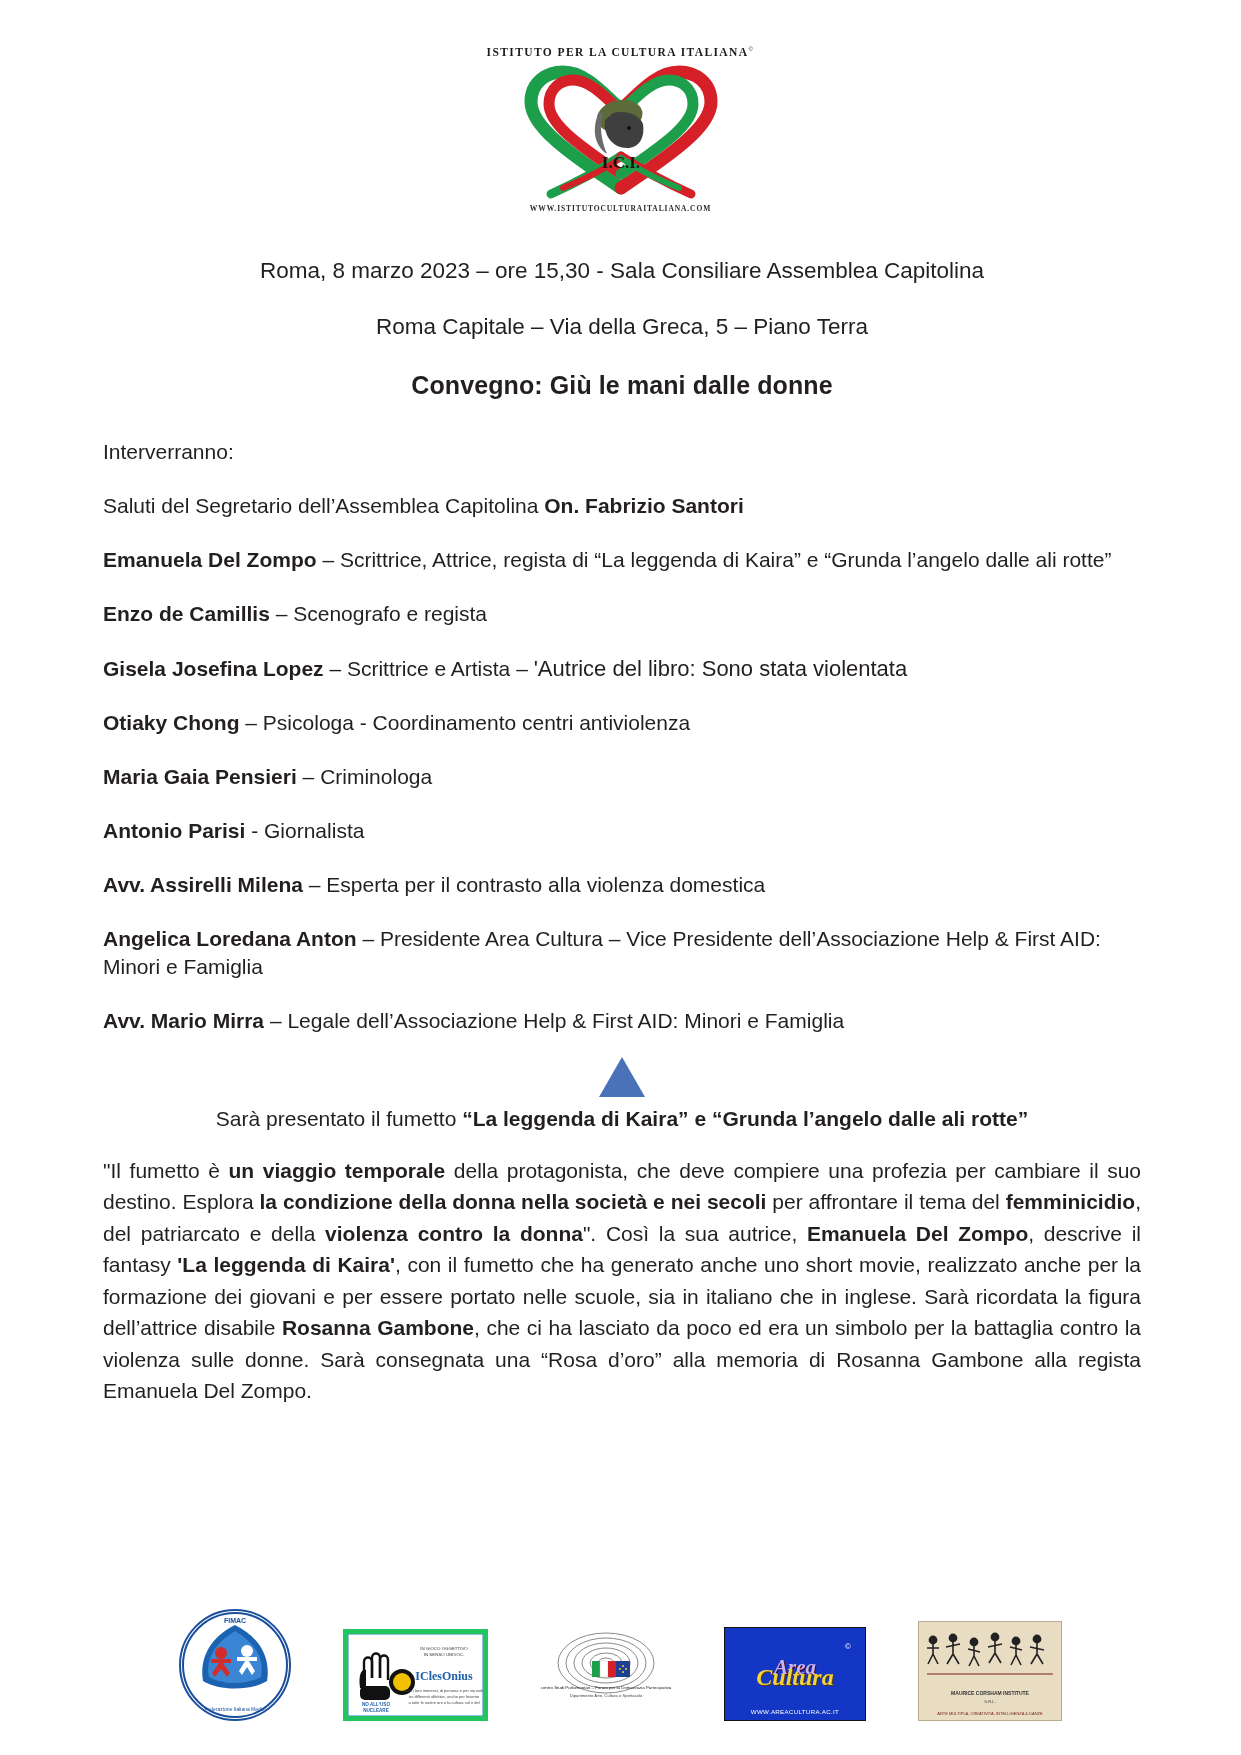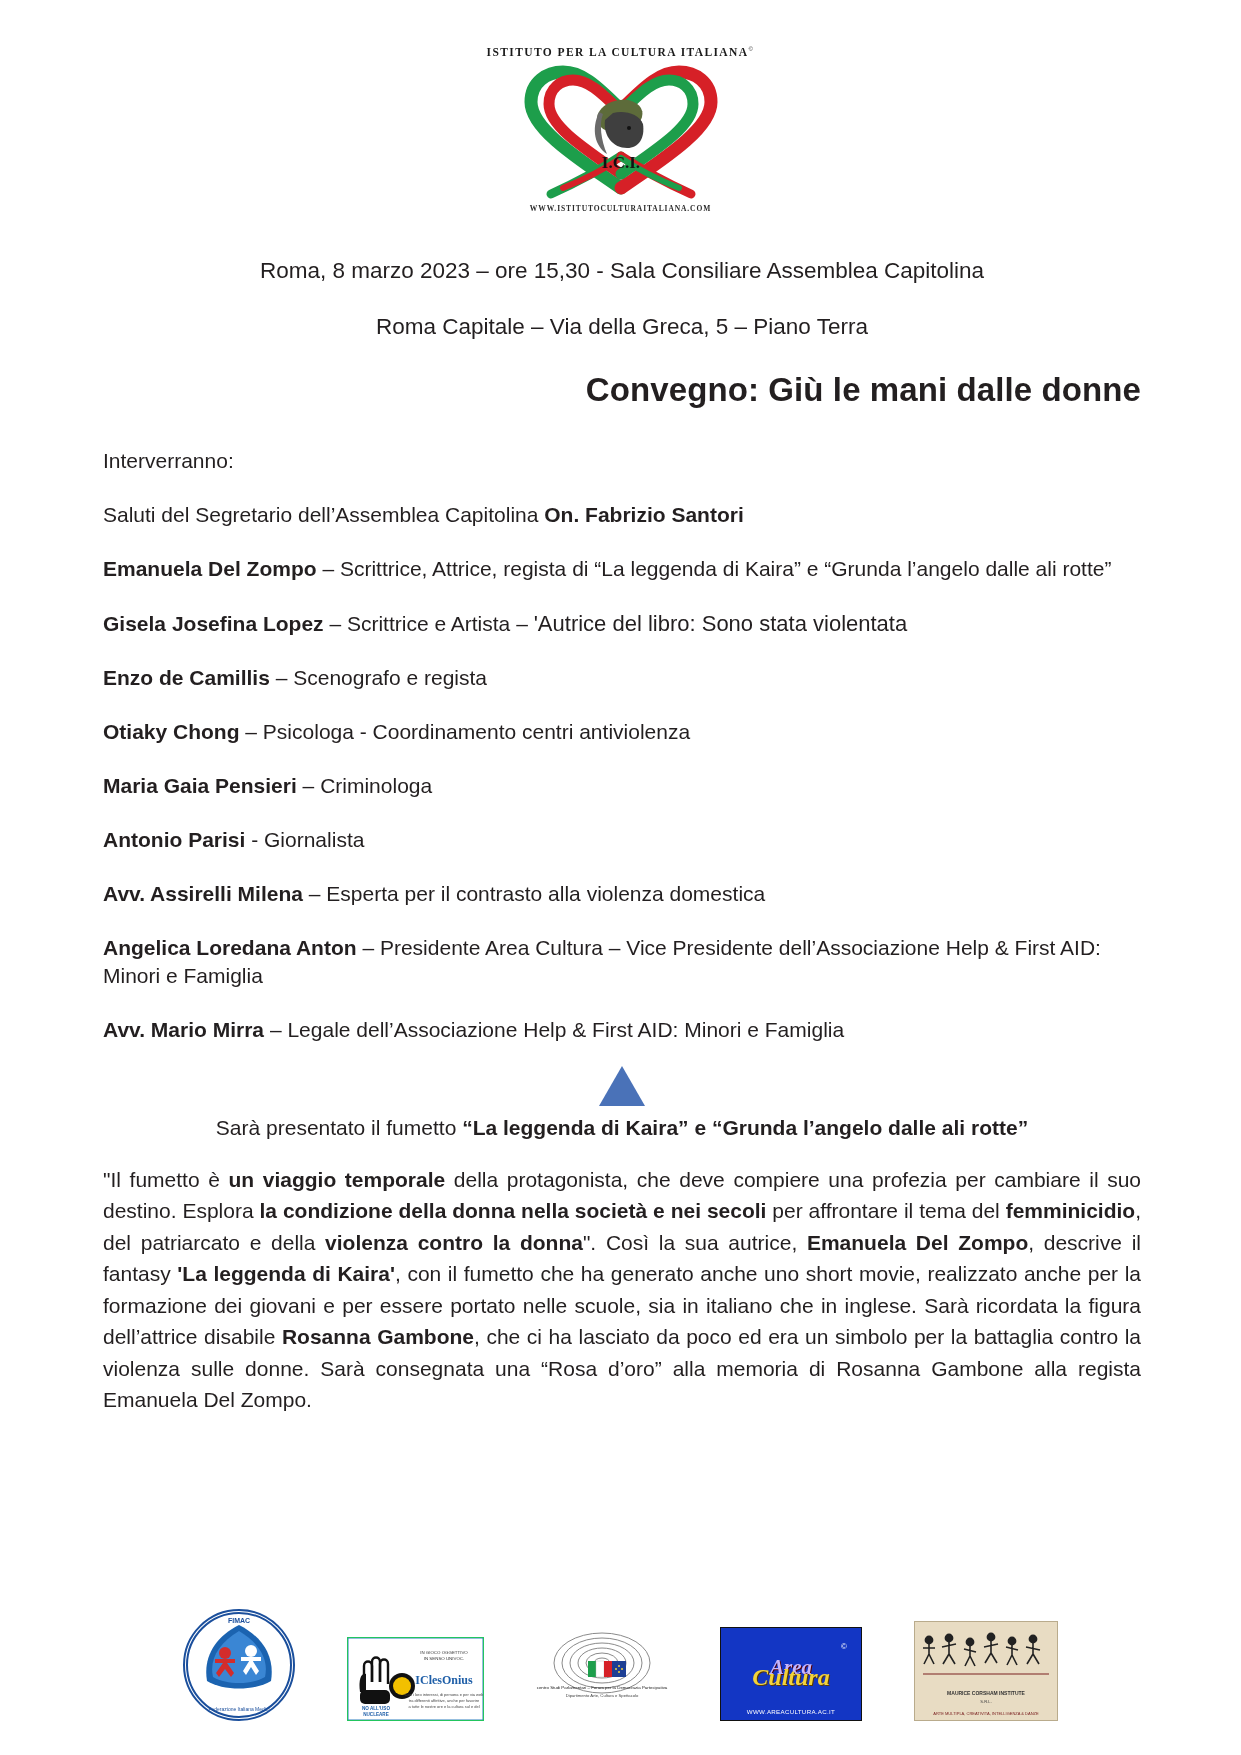--- a/index.html
+++ b/index.html
@@ -58,22 +58,22 @@
   }
   .line-center{
     text-align:center;
     font-size:22.5px;
     line-height:1.25;
     margin:0;
   }
   .venue1{margin-top:44px;}
   .venue2{margin-top:28px;}
   .conv-title{
-    text-align:right;
-    font-size:33px;
+    text-align:center;
+    font-size:25px;
     font-weight:bold;
     margin-top:30px;
     letter-spacing:.1px;
   }
 
   .para{
     font-size:21px;
     line-height:1.33;
     margin:0;
     padding-top:26px;
@@ -127,21 +127,21 @@
     justify-content:center;
     gap:52px;
     height:150px;
   }
   .flogo{position:relative;}
 
   
   .f1{width:108px;height:108px;border-radius:50%;border:2px solid #1b4f9c;
       background:#ffffff;overflow:hidden;}
   
-  .f2{width:135px;height:82px;border:1px solid #22c55e;background:#fff;overflow:hidden;}
+  .f2{width:135px;height:82px;border:5px solid #22c55e;background:#fff;overflow:hidden;}
   
   .f4{width:132px;height:108px;background:#fff;overflow:hidden;}
   
   .f5{width:140px;height:92px;background:#1336c4;border:1px solid #111;overflow:hidden;position:relative;}
   
   .f6{width:142px;height:98px;background:#e8dcc3;border:1px solid #b9ab8c;overflow:hidden;position:relative;}
   .ac-word1{
     position:absolute;left:0;right:0;top:27px;text-align:center;
     font-family:"Liberation Serif",serif;font-weight:bold;font-style:italic;
     font-size:21px;color:#c4b5fd;text-shadow:1px 1px 0 #5a0000;
@@ -203,23 +203,23 @@
     <p class="line-center venue2">Roma Capitale – Via della Greca, 5 – Piano Terra</p>
 
     <div class="conv-title">Convegno: Giù le mani dalle donne</div>
 
     <p class="para first">Interverranno:</p>
 
     <p class="para"><span>Saluti del Segretario dell’Assemblea Capitolina </span><b>On. Fabrizio Santori</b></p>
 
     <p class="para"><b>Emanuela Del Zompo</b><span> – Scrittrice, Attrice, regista di “La leggenda di Kaira” e “Grunda l’angelo dalle ali rotte”</span></p>
 
+    <p class="para"><b>Enzo de Camillis</b><span> – Scenografo e regista</span></p>
+
     <p class="para"><b>Gisela Josefina Lopez</b><span> – Scrittrice e Artista – </span><span class="sz-up">'Autrice del libro: Sono stata violentata</span></p>
-
-    <p class="para"><b>Enzo de Camillis</b><span> – Scenografo e regista</span></p>
 
     <p class="para"><b>Otiaky Chong</b><span> – Psicologa - Coordinamento centri antiviolenza</span></p>
 
     <p class="para"><b>Maria Gaia Pensieri</b><span> – Criminologa</span></p>
 
     <p class="para"><b>Antonio Parisi</b><span> - Giornalista</span></p>
 
     <p class="para"><b>Avv. Assirelli Milena</b><span> – Esperta per il contrasto alla violenza domestica</span></p>
 
     <p class="para"><b>Angelica Loredana Anton</b><span> – Presidente Area Cultura – Vice Presidente dell’Associazione Help &amp; First AID: Minori e Famiglia</span></p>

